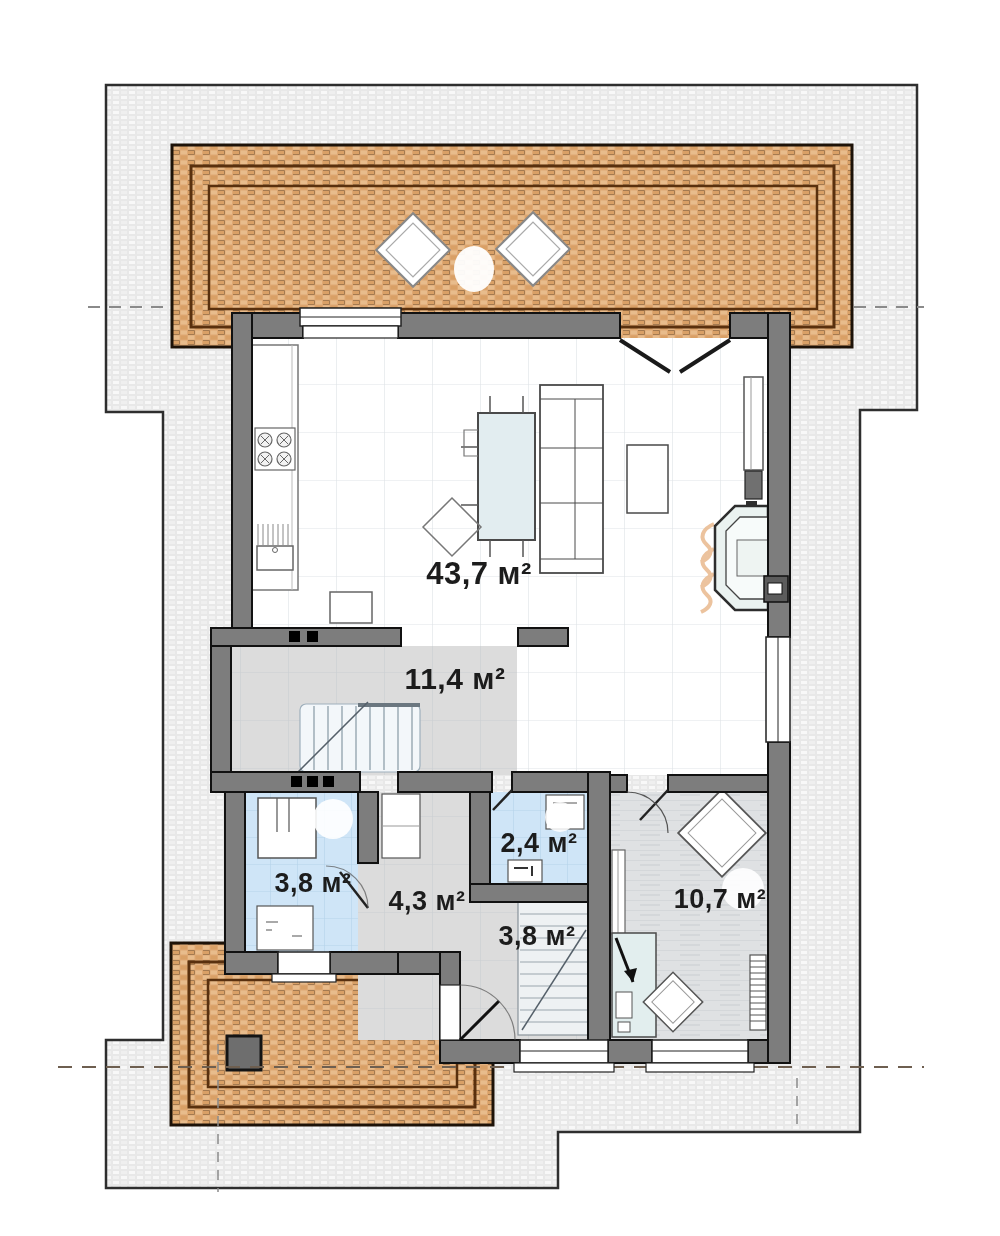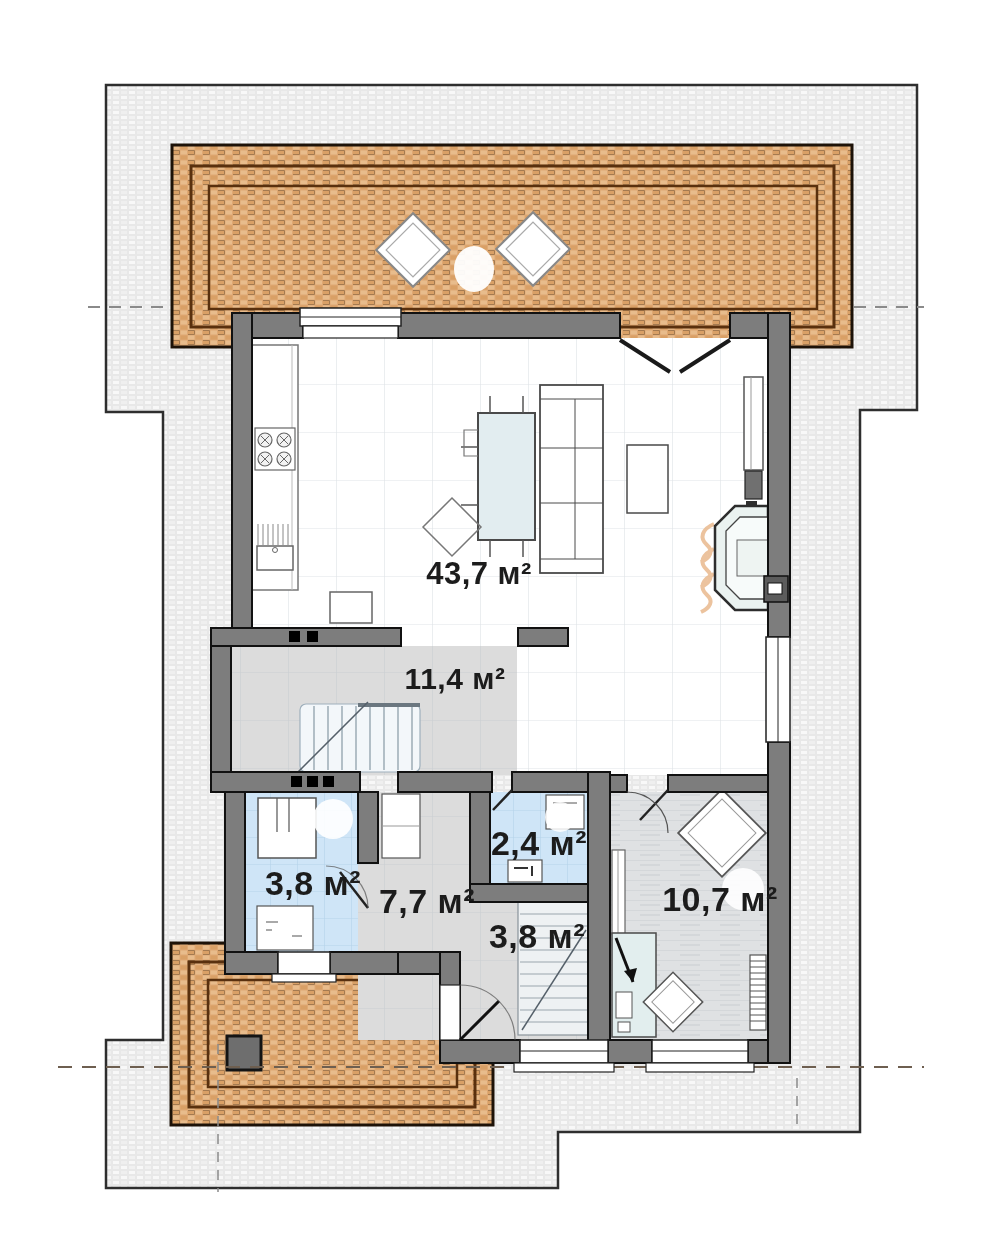--- a/index.html
+++ b/index.html
@@ -8,21 +8,21 @@
     font-family:"Liberation Sans", sans-serif;overflow:hidden;
   }
   .stage svg{position:absolute;left:0;top:0;}
   .room-label{
     position:absolute;transform:translate(-50%,-50%);
     font-weight:700;color:#1c1c1c;white-space:nowrap;
     letter-spacing:0.5px;
   }
   .lbl-xl{font-size:31px;}
   .lbl-lg{font-size:30px;}
-  .lbl-md{font-size:34px;}
+  .lbl-md{font-size:27px;}
 </style>
 </head>
 <body>
 
 <div class="stage">
 <svg width="1000" height="1236" viewBox="0 0 1000 1236">
   <defs>
     <pattern id="pav" width="16" height="10" patternUnits="userSpaceOnUse">
       <rect width="16" height="10" fill="#e8e8e8"></rect>
       <rect x="1" y="1" width="6" height="3" fill="#f8f8f8"></rect>
@@ -305,17 +305,17 @@
 
   <g>
     <rect x="764" y="576" width="24" height="26" fill="#5c5c5c" stroke="#111" stroke-width="1.5"></rect>
     <rect x="768" y="583" width="14" height="11" fill="#ffffff" stroke="#111" stroke-width="1"></rect>
   </g>
 </svg>
 
   <div class="room-label lbl-xl" style="left:479px;top:574px;">43,7 м²</div>
   <div class="room-label lbl-lg" style="left:455px;top:679px;text-align:center;">11,4 м²</div>
   <div class="room-label lbl-md" style="left:313px;top:883px;">3,8 м²</div>
-  <div class="room-label lbl-md" style="left:427px;top:901px;">7,7 м²</div>
+  <div class="room-label lbl-md" style="left:427px;top:901px;">4,3 м²</div>
   <div class="room-label lbl-md" style="left:539px;top:843px;">2,4 м²</div>
   <div class="room-label lbl-md" style="left:537px;top:936px;">3,8 м²</div>
   <div class="room-label lbl-md" style="left:720px;top:899px;text-align:right;">10,7 м²</div>
 </div>
 
 </body></html>

